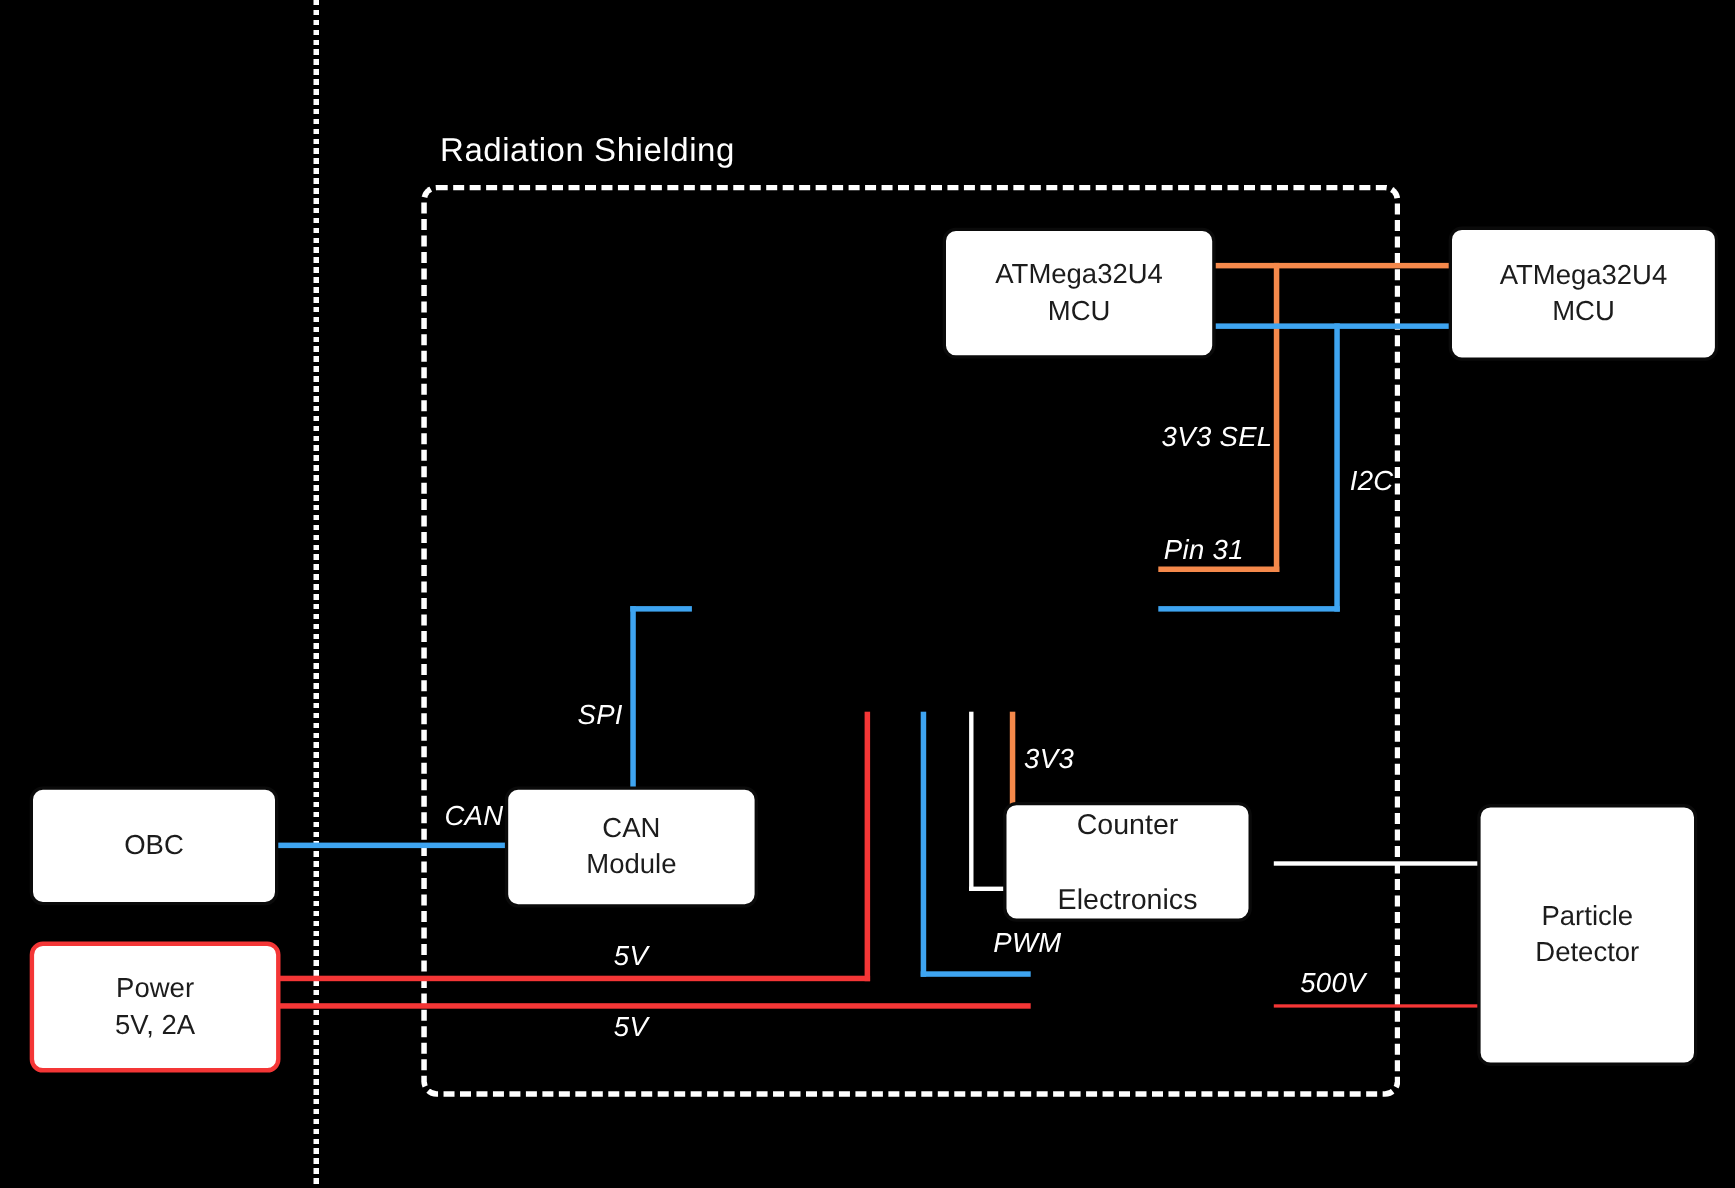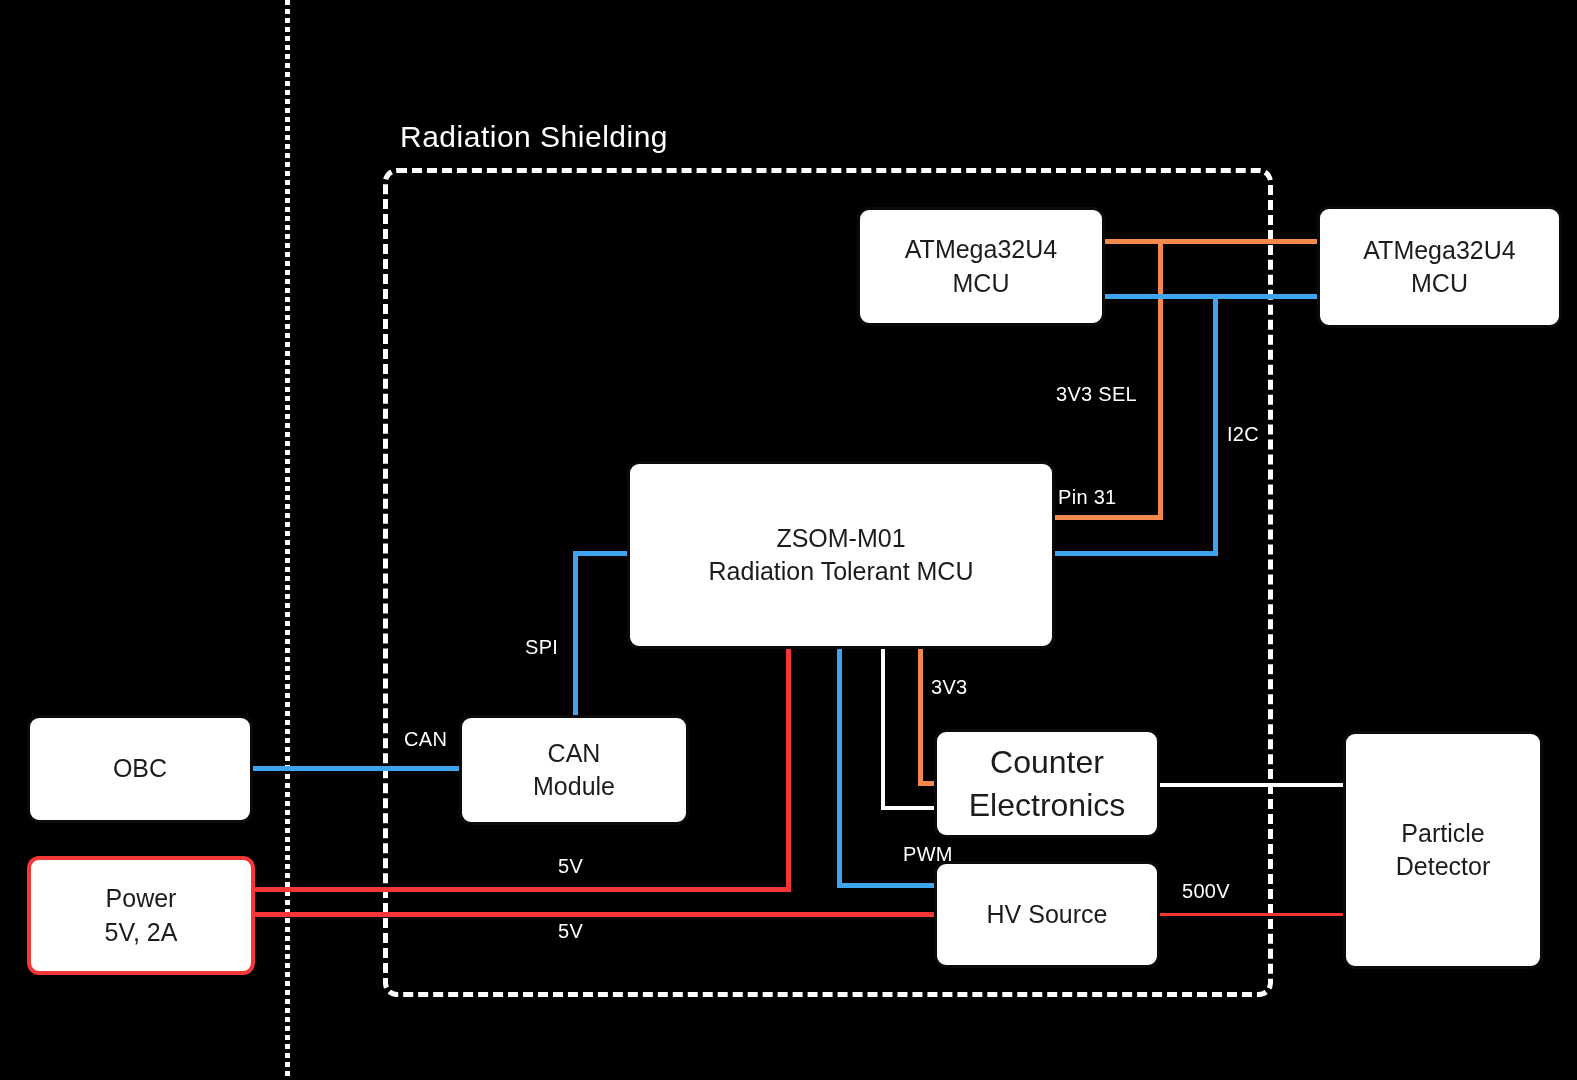--- a/index.html
+++ b/index.html
@@ -25,22 +25,22 @@
     display:flex;flex-direction:column;align-items:center;justify-content:center;
     font-size:25px;color:#1c1c1c;line-height:1.34;text-align:center;
   }
   .box.red-border{border:4px solid var(--red);}
   .conn{position:absolute;}
   .orange{background:var(--orange);}
   .blue{background:var(--blue);}
   .red{background:var(--red);}
   .white{background:var(--white_line);}
   .lbl{
-    position:absolute;color:var(--white_line);font-size:20px;font-weight:500;
-    letter-spacing:0.3px;white-space:nowrap;
+    position:absolute;color:var(--white_line);font-size:25px;font-weight:500;
+    letter-spacing:0.3px;white-space:nowrap;font-style:italic;
   }
 </style>
 </head>
 <body>
 
 <div id="stage">
 
   <div class="dotted-divider"></div>
 
   <div class="shield-box"></div>
@@ -84,38 +84,31 @@
   <div class="box" style="left:857px;top:207px;width:248px;height:119px;">
     <div>ATMega32U4</div>
     <div>MCU</div>
   </div>
 
   <div class="box" style="left:1317px;top:206px;width:245px;height:122px;">
     <div>ATMega32U4</div>
     <div>MCU</div>
   </div>
 
-  <div class="box" style="left:627px;top:461px;width:428px;height:188px;">
-    <div>ZSOM-M01</div>
-    <div>Radiation Tolerant MCU</div>
-  </div>
 
   <div class="box" style="left:459px;top:715px;width:230px;height:110px;">
     <div>CAN</div>
     <div>Module</div>
   </div>
 
-  <div class="box" style="left:934px;top:729px;width:226px;height:109px;font-size:32px;">
+  <div class="box" style="left:912px;top:729px;width:226px;height:109px;font-size:26px;justify-content:space-between;">
     <div>Counter</div>
     <div>Electronics</div>
   </div>
 
-  <div class="box" style="left:934px;top:861px;width:226px;height:107px;">
-    <div>HV Source</div>
-  </div>
 
   <div class="box" style="left:1343px;top:731px;width:200px;height:238px;">
     <div>Particle</div>
     <div>Detector</div>
   </div>
 
   <div class="box" style="left:27px;top:715px;width:226px;height:108px;">
     <div>OBC</div>
   </div>
 

